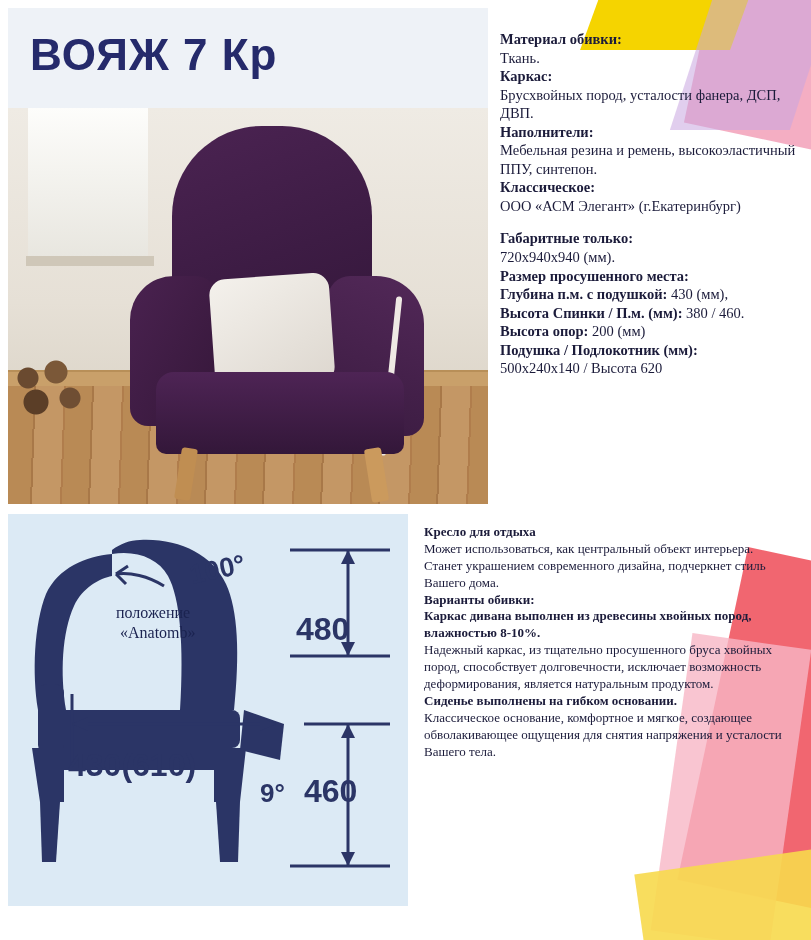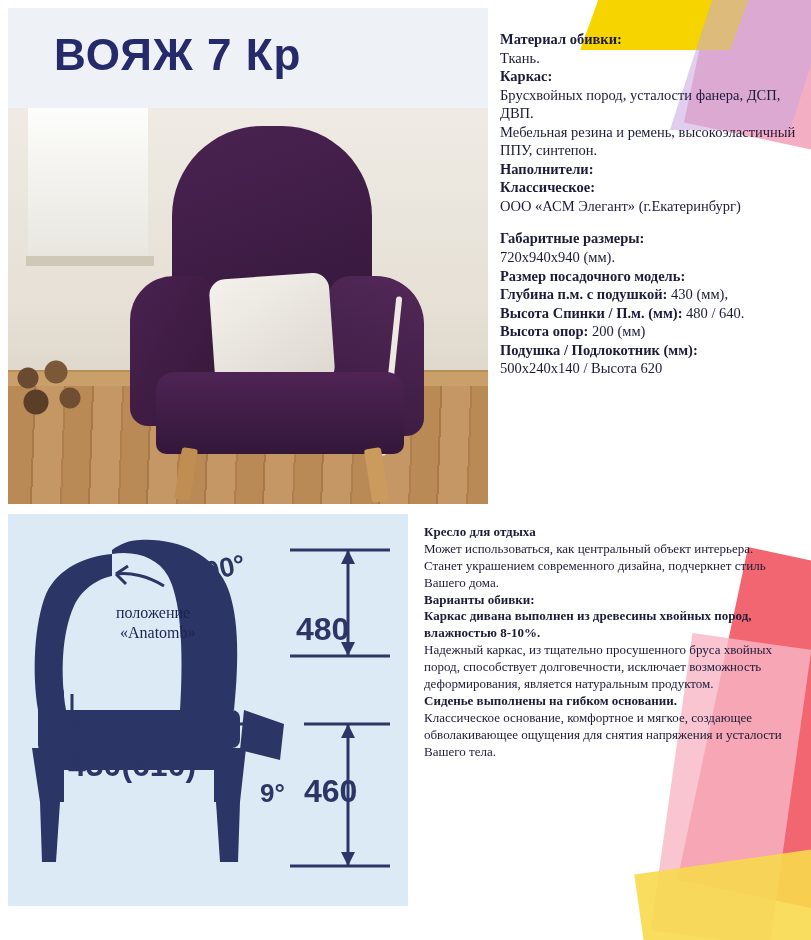--- a/index.html
+++ b/index.html
@@ -106,21 +106,20 @@
   }
   .title-text {
     position: absolute;
     left: 22px;
     top: 22px;
     font-family: "Liberation Sans", sans-serif;
     font-weight: bold;
     font-size: 44px;
     letter-spacing: 1px;
     color: #252a6b;
-    margin-left: 24px;
   }
 
   
   .photo {
     position: absolute;
     left: 8px;
     top: 108px;
     width: 480px;
     height: 396px;
     overflow: hidden;
@@ -299,37 +298,37 @@
       <div class="leg-r"></div>
     </div>
 
   </div>
 
   <div class="specs">
     <p class="spec-line"><span class="lbl">Материал обивки:</span></p>
     <p class="spec-line">Ткань.</p>
     <p class="spec-line"><span class="lbl">Каркас:</span></p>
     <p class="spec-line">Брусхвойных пород, усталости фанера, ДСП, ДВП.</p>
+    <p class="spec-line"><span class="lbl">Наполнители:</span></p>
     <p class="spec-line">Мебельная резина и ремень, высокоэластичный ППУ, синтепон.</p>
-    <p class="spec-line"><span class="lbl">Наполнители:</span></p>
     <p class="spec-line"><span class="lbl">Классическое:</span></p>
     <p class="spec-line">ООО «АСМ Элегант» (г.Екатеринбург)</p>
 
     <div class="gap"></div>
 
-    <p class="spec-line"><span class="lbl">Габаритные размеры:</span></p>
+    <p class="spec-line"><span class="lbl">Габаритные только:</span></p>
     <p class="spec-line">720х940х940 (мм).</p>
-    <p class="spec-line"><span class="lbl">Размер посадочного модель:</span></p>
+    <p class="spec-line"><span class="lbl">Размер просушенного места:</span></p>
     <p class="spec-line">
       <span class="lbl">Глубина п.м. с подушкой:</span>
       <span>430 (мм),</span>
     </p>
     <p class="spec-line">
       <span class="lbl">Высота Спинки / П.м. (мм):</span>
-      <span>480 / 640.</span>
+      <span>380 / 460.</span>
     </p>
     <p class="spec-line">
       <span class="lbl">Высота опор:</span>
       <span>200 (мм)</span>
     </p>
     <p class="spec-line"><span class="lbl">Подушка / Подлокотник (мм):</span></p>
     <p class="spec-line">500х240х140 / Высота 620</p>
   </div>
 
   <div class="diagram-panel">

